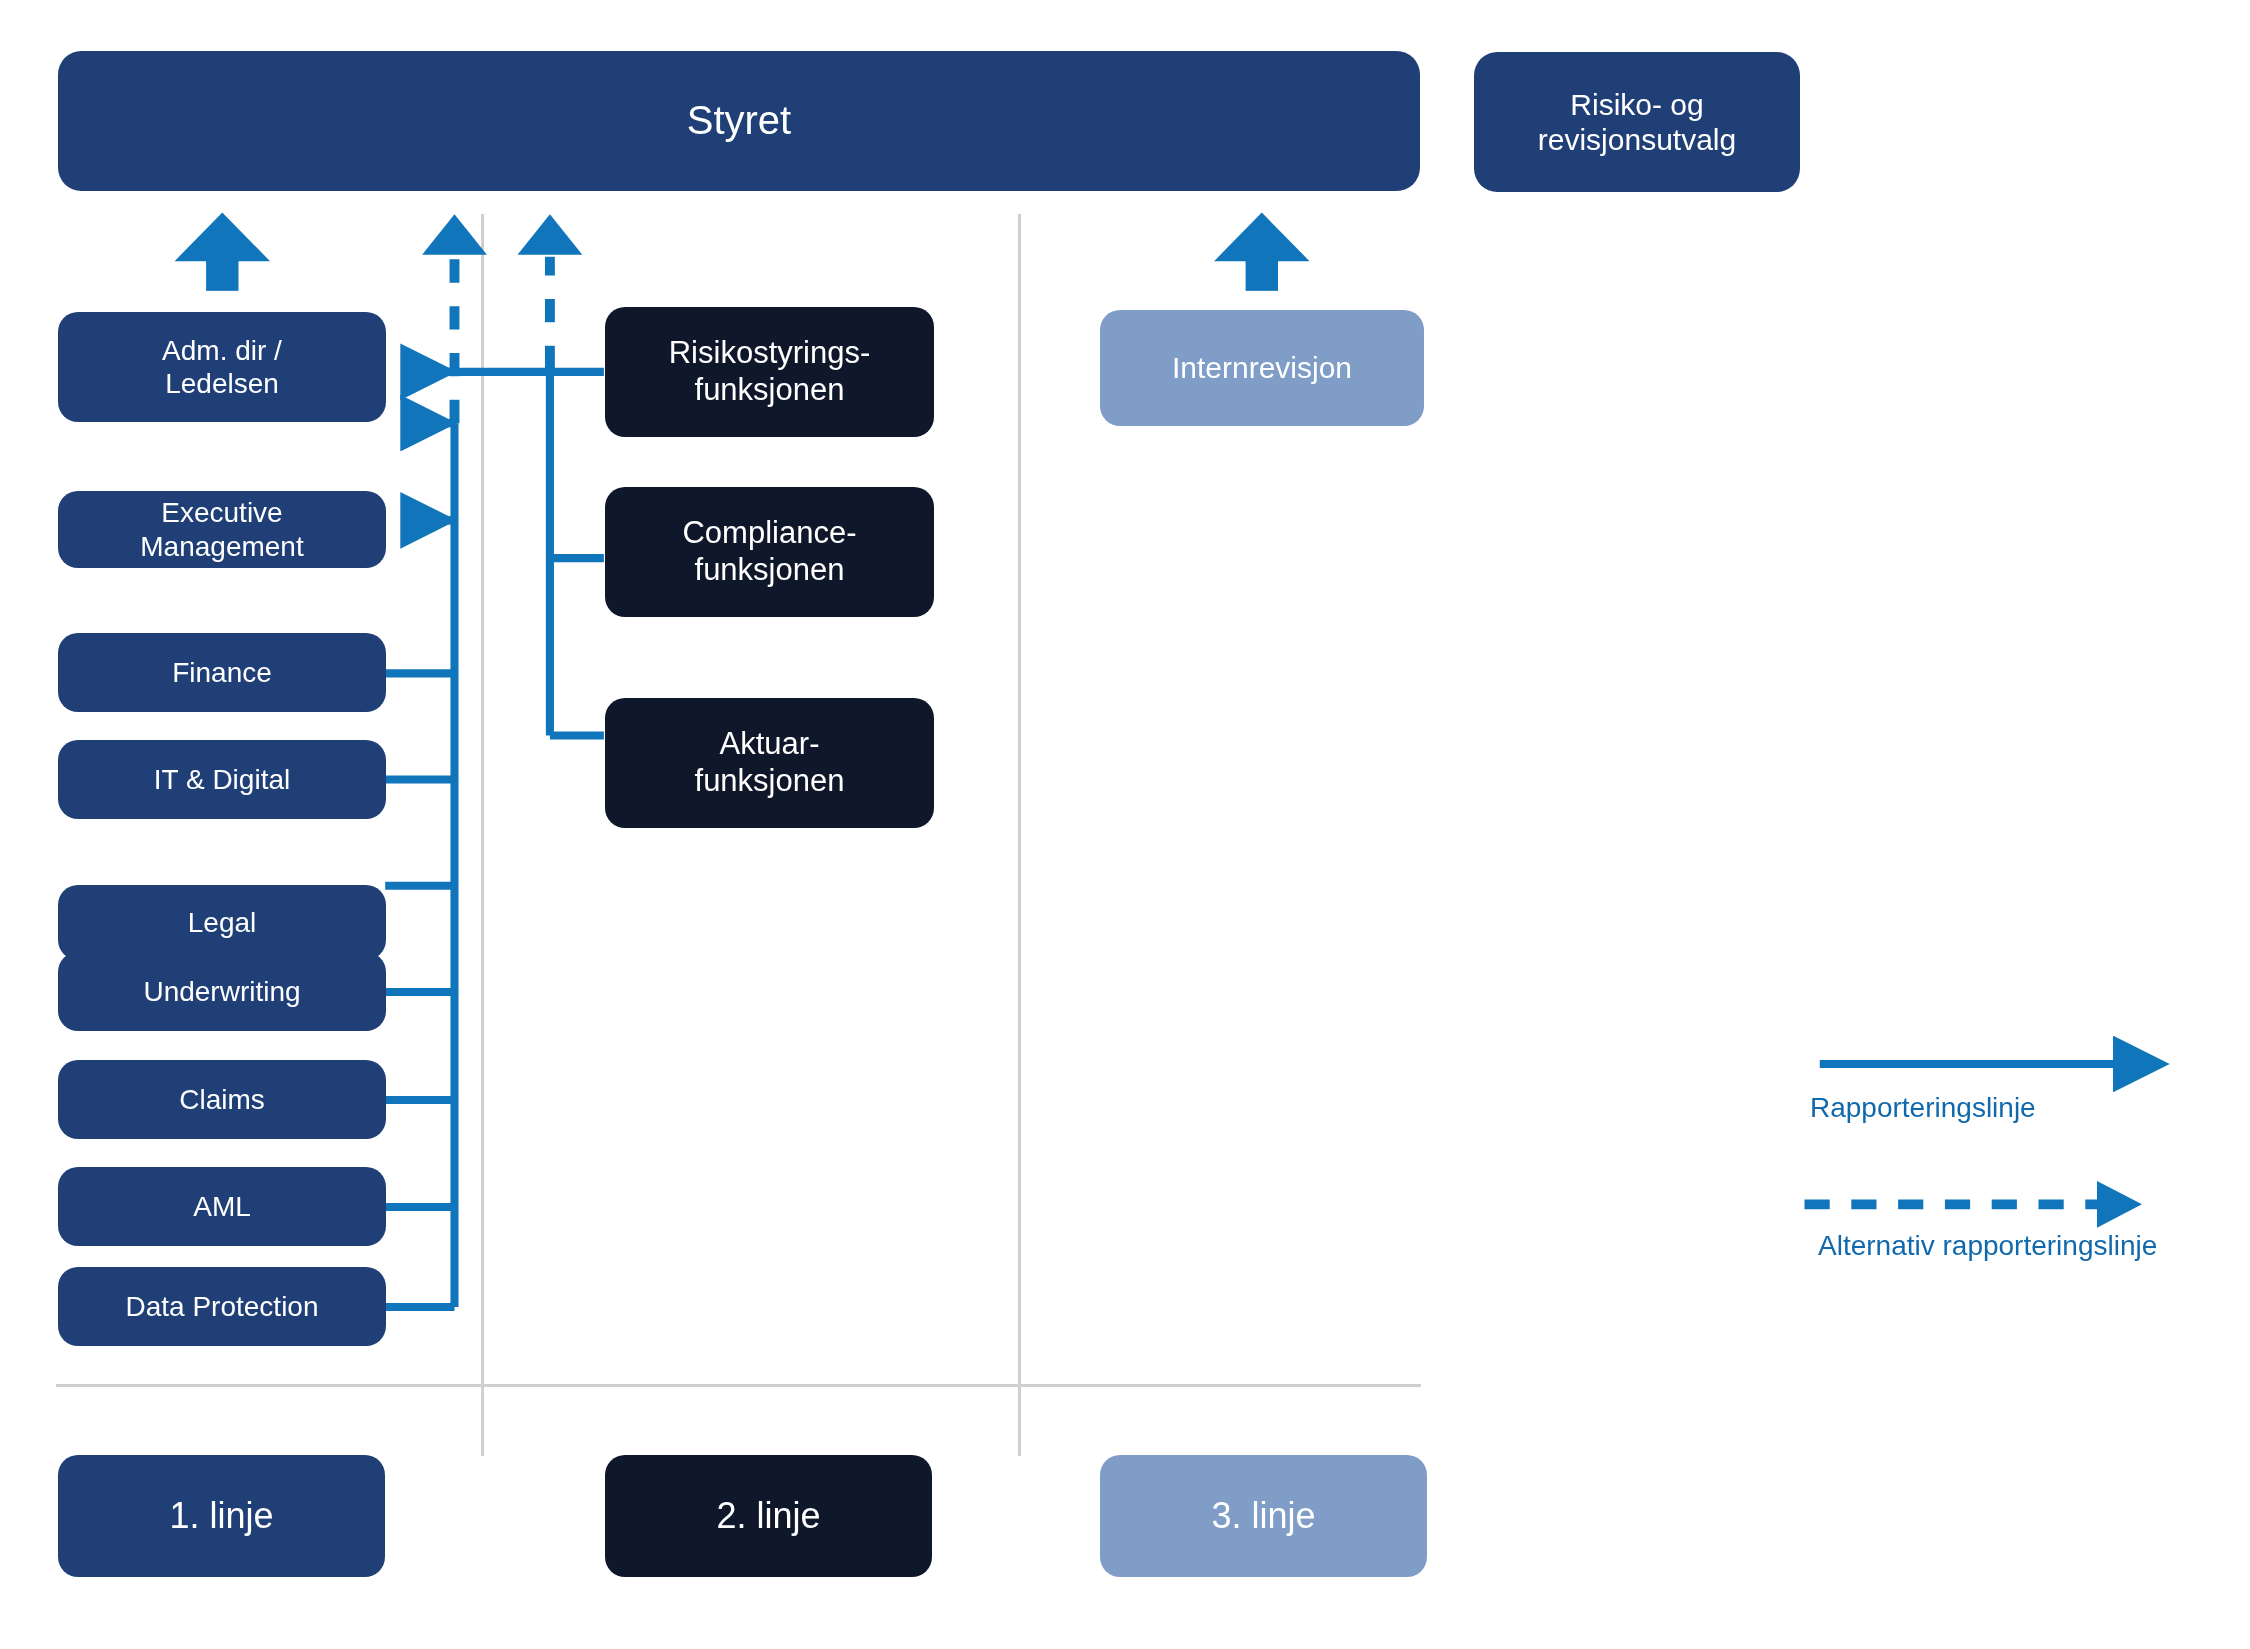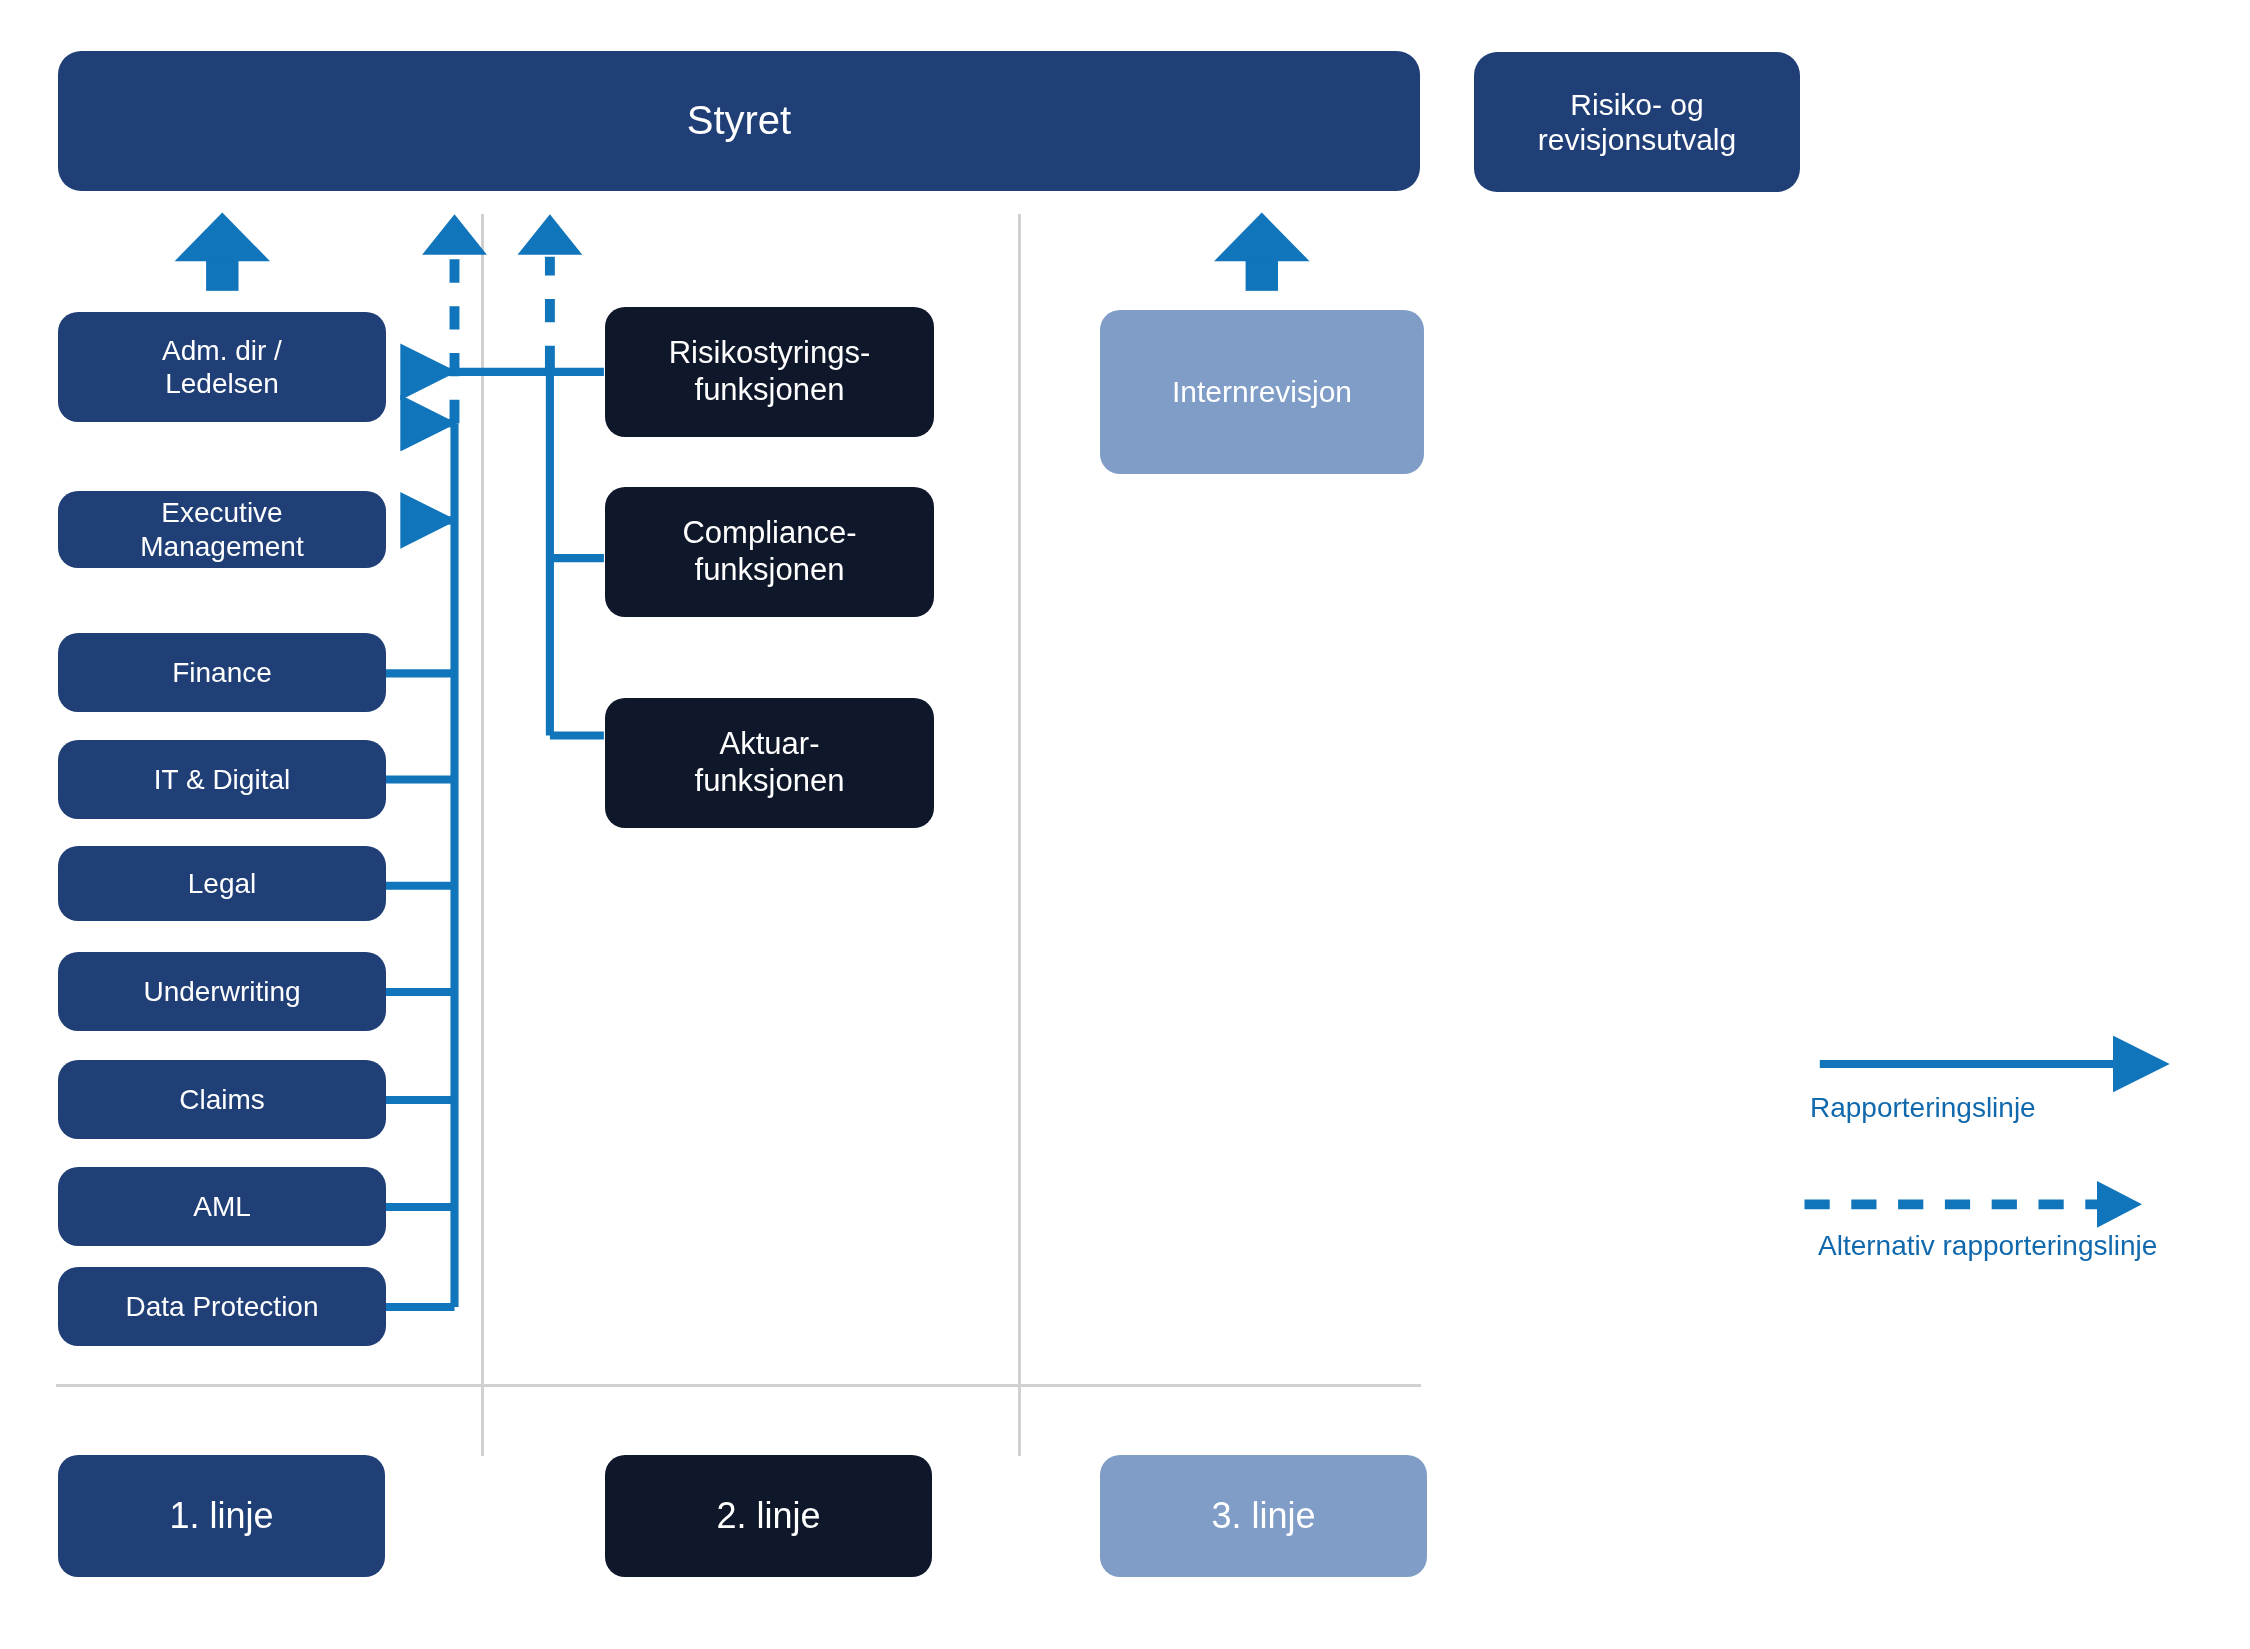--- a/index.html
+++ b/index.html
@@ -174,21 +174,21 @@
     <span>
       <span>Executive</span><br>
       <span>Management</span>
     </span>
   </div>
 
   <div class="box l1 box-left" style="top:633px; height:79px;">Finance</div>
 
   <div class="box l1 box-left" style="top:740px; height:79px;">IT &amp; Digital</div>
 
-  <div class="box l1 box-left" style="top:846px; height:75px;">Legal</div>
+  <div class="box l1 box-left" style="top:885px; height:75px;">Legal</div>
 
   <div class="box l1 box-left" style="top:952px; height:79px;">Underwriting</div>
 
   <div class="box l1 box-left" style="top:1060px; height:79px;">Claims</div>
 
   <div class="box l1 box-left" style="top:1167px; height:79px;">AML</div>
 
   <div class="box l1 box-left" style="top:1267px; height:79px;">Data Protection</div>
 
   <div class="box l2 box-mid" style="top:307px; height:130px;">
@@ -205,21 +205,21 @@
     </span>
   </div>
 
   <div class="box l2 box-mid" style="top:698px; height:130px;">
     <span>
       <span>Aktuar-</span><br>
       <span>funksjonen</span>
     </span>
   </div>
 
-  <div class="box l3 box-l3box" style="top:310px; height:164px;">Internrevisjon</div>
+  <div class="box l3 box-l3box" style="top:310px; height:116px;">Internrevisjon</div>
 
   <div class="box l1 linje-box" style="left:58px;">1. linje</div>
   <div class="box l2 linje-box" style="left:605px;">2. linje</div>
   <div class="box l3 linje-box" style="left:1100px;">3. linje</div>
 
   <div class="legend-label" style="left:1810px; top:1092px;">Rapporteringslinje</div>
   <div class="legend-label" style="left:1818px; top:1230px;">Alternativ rapporteringslinje</div>
 
 </div>
 

